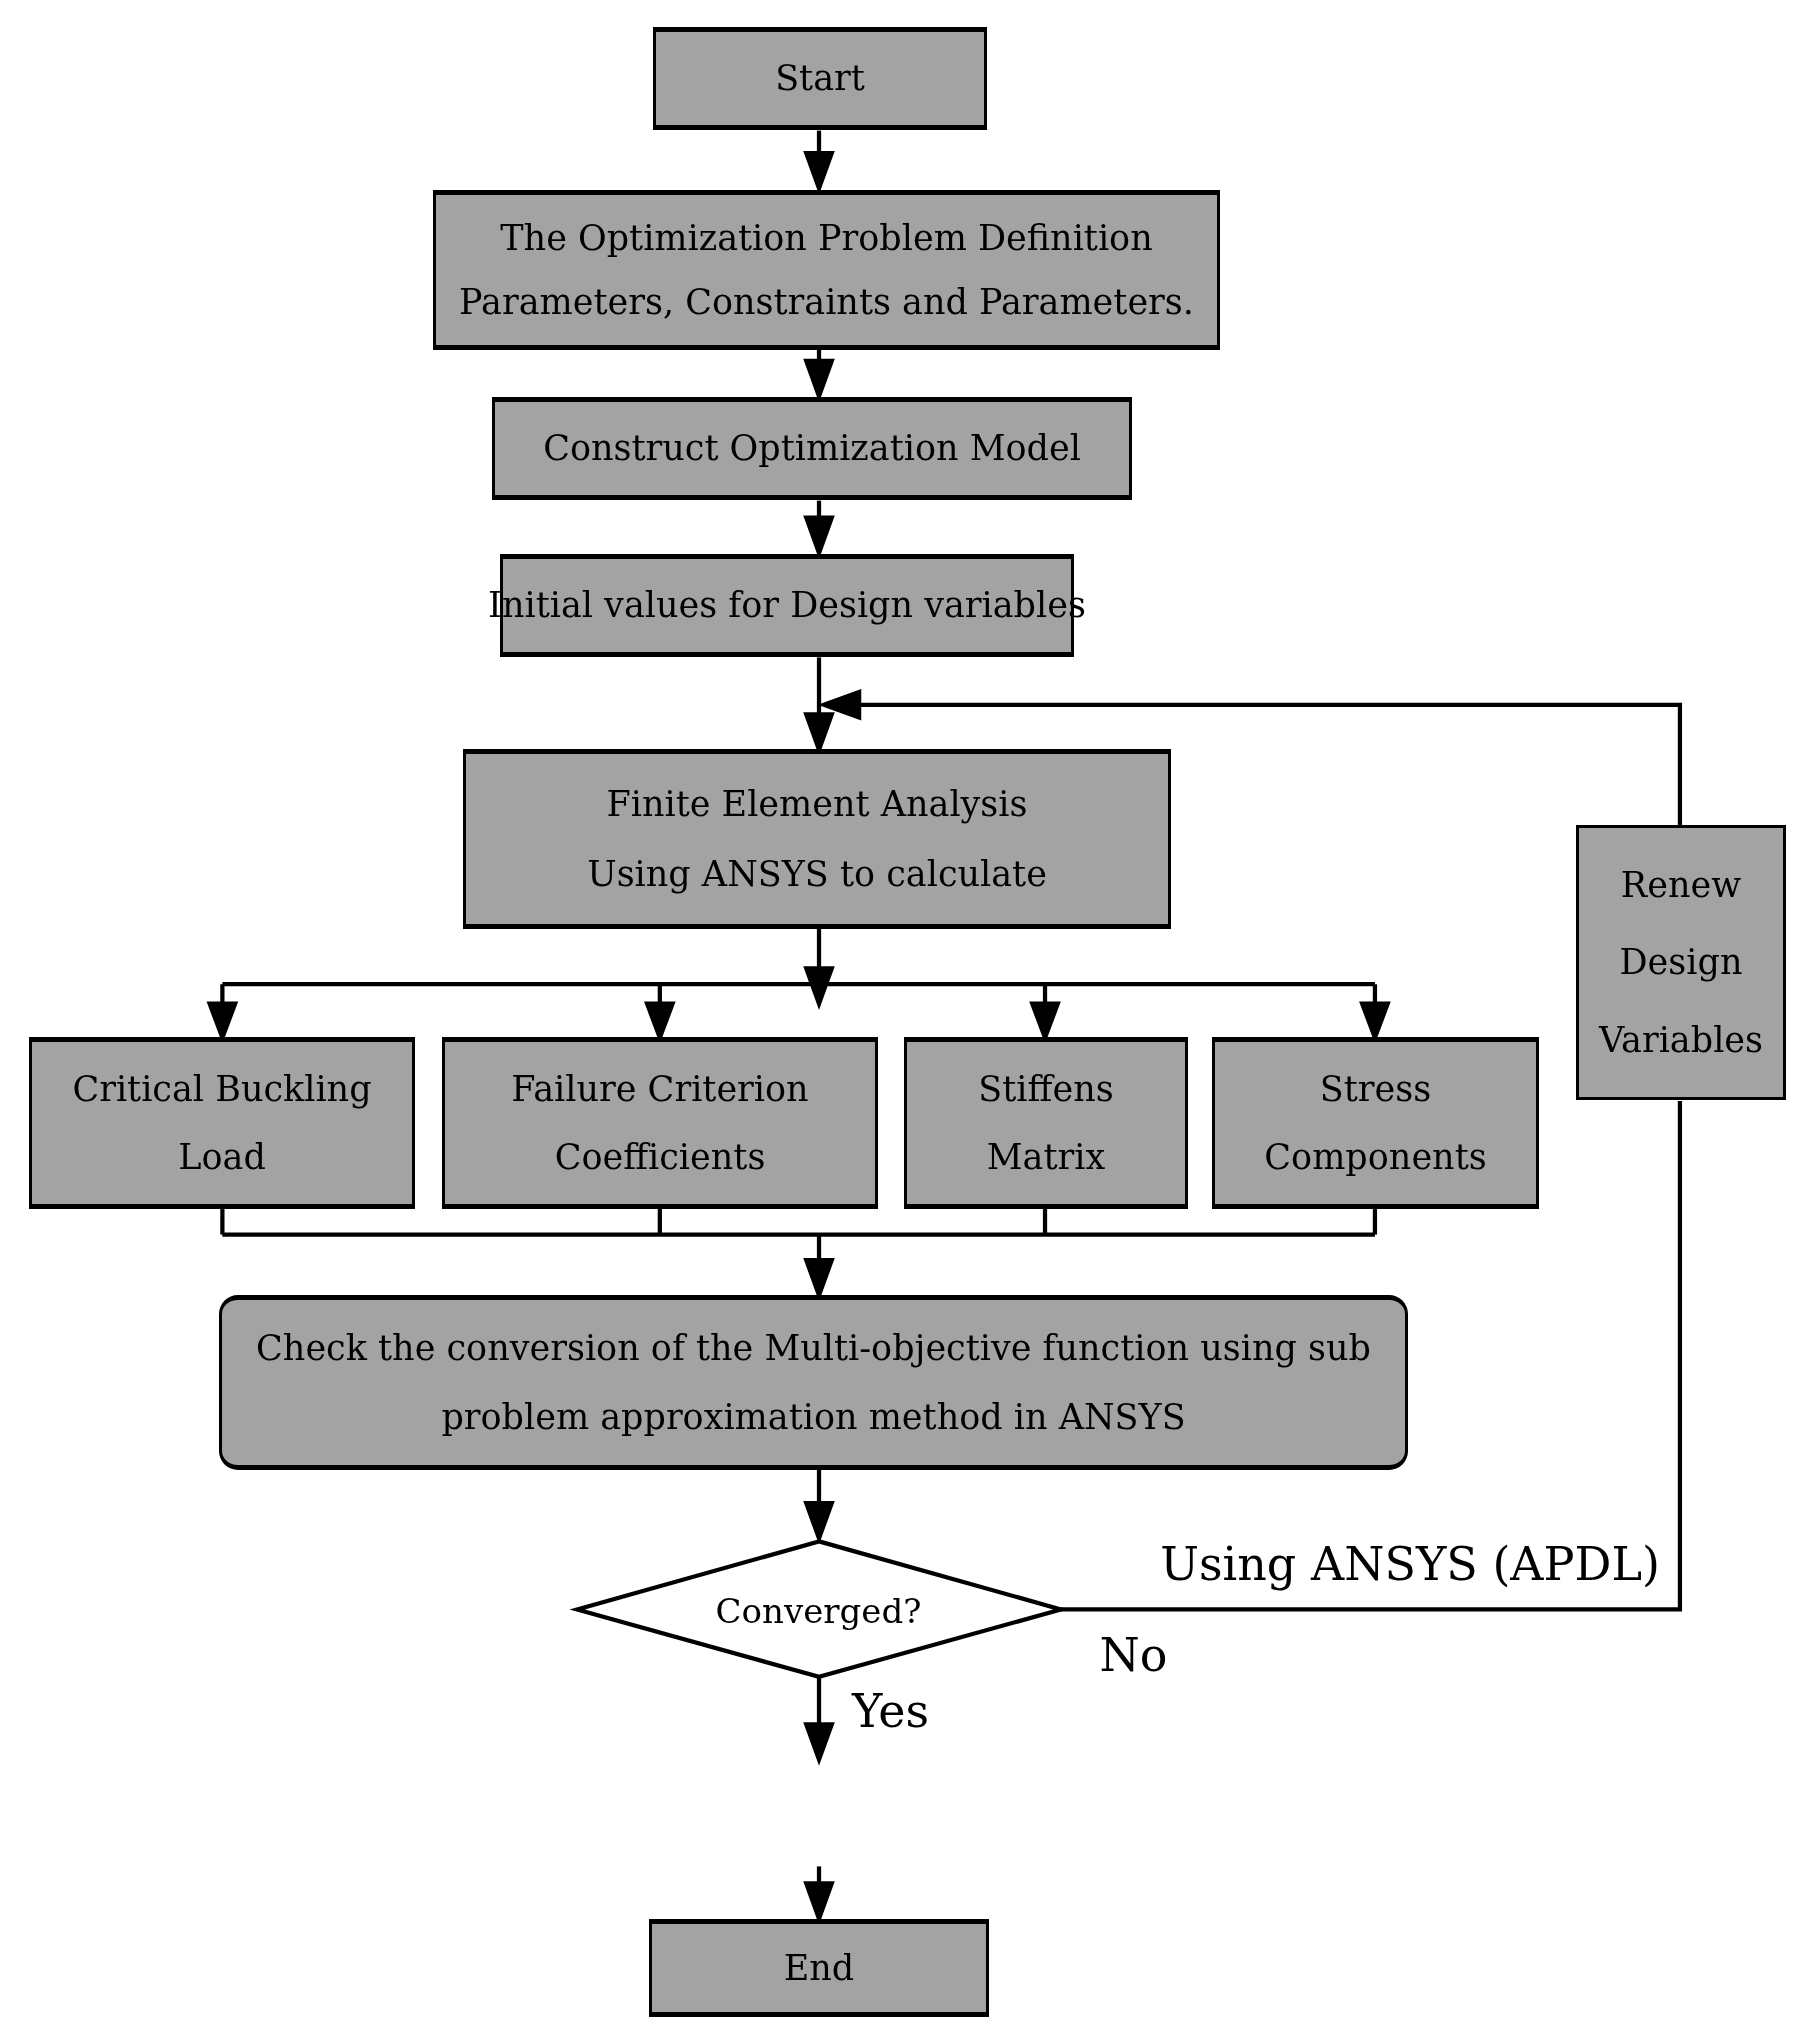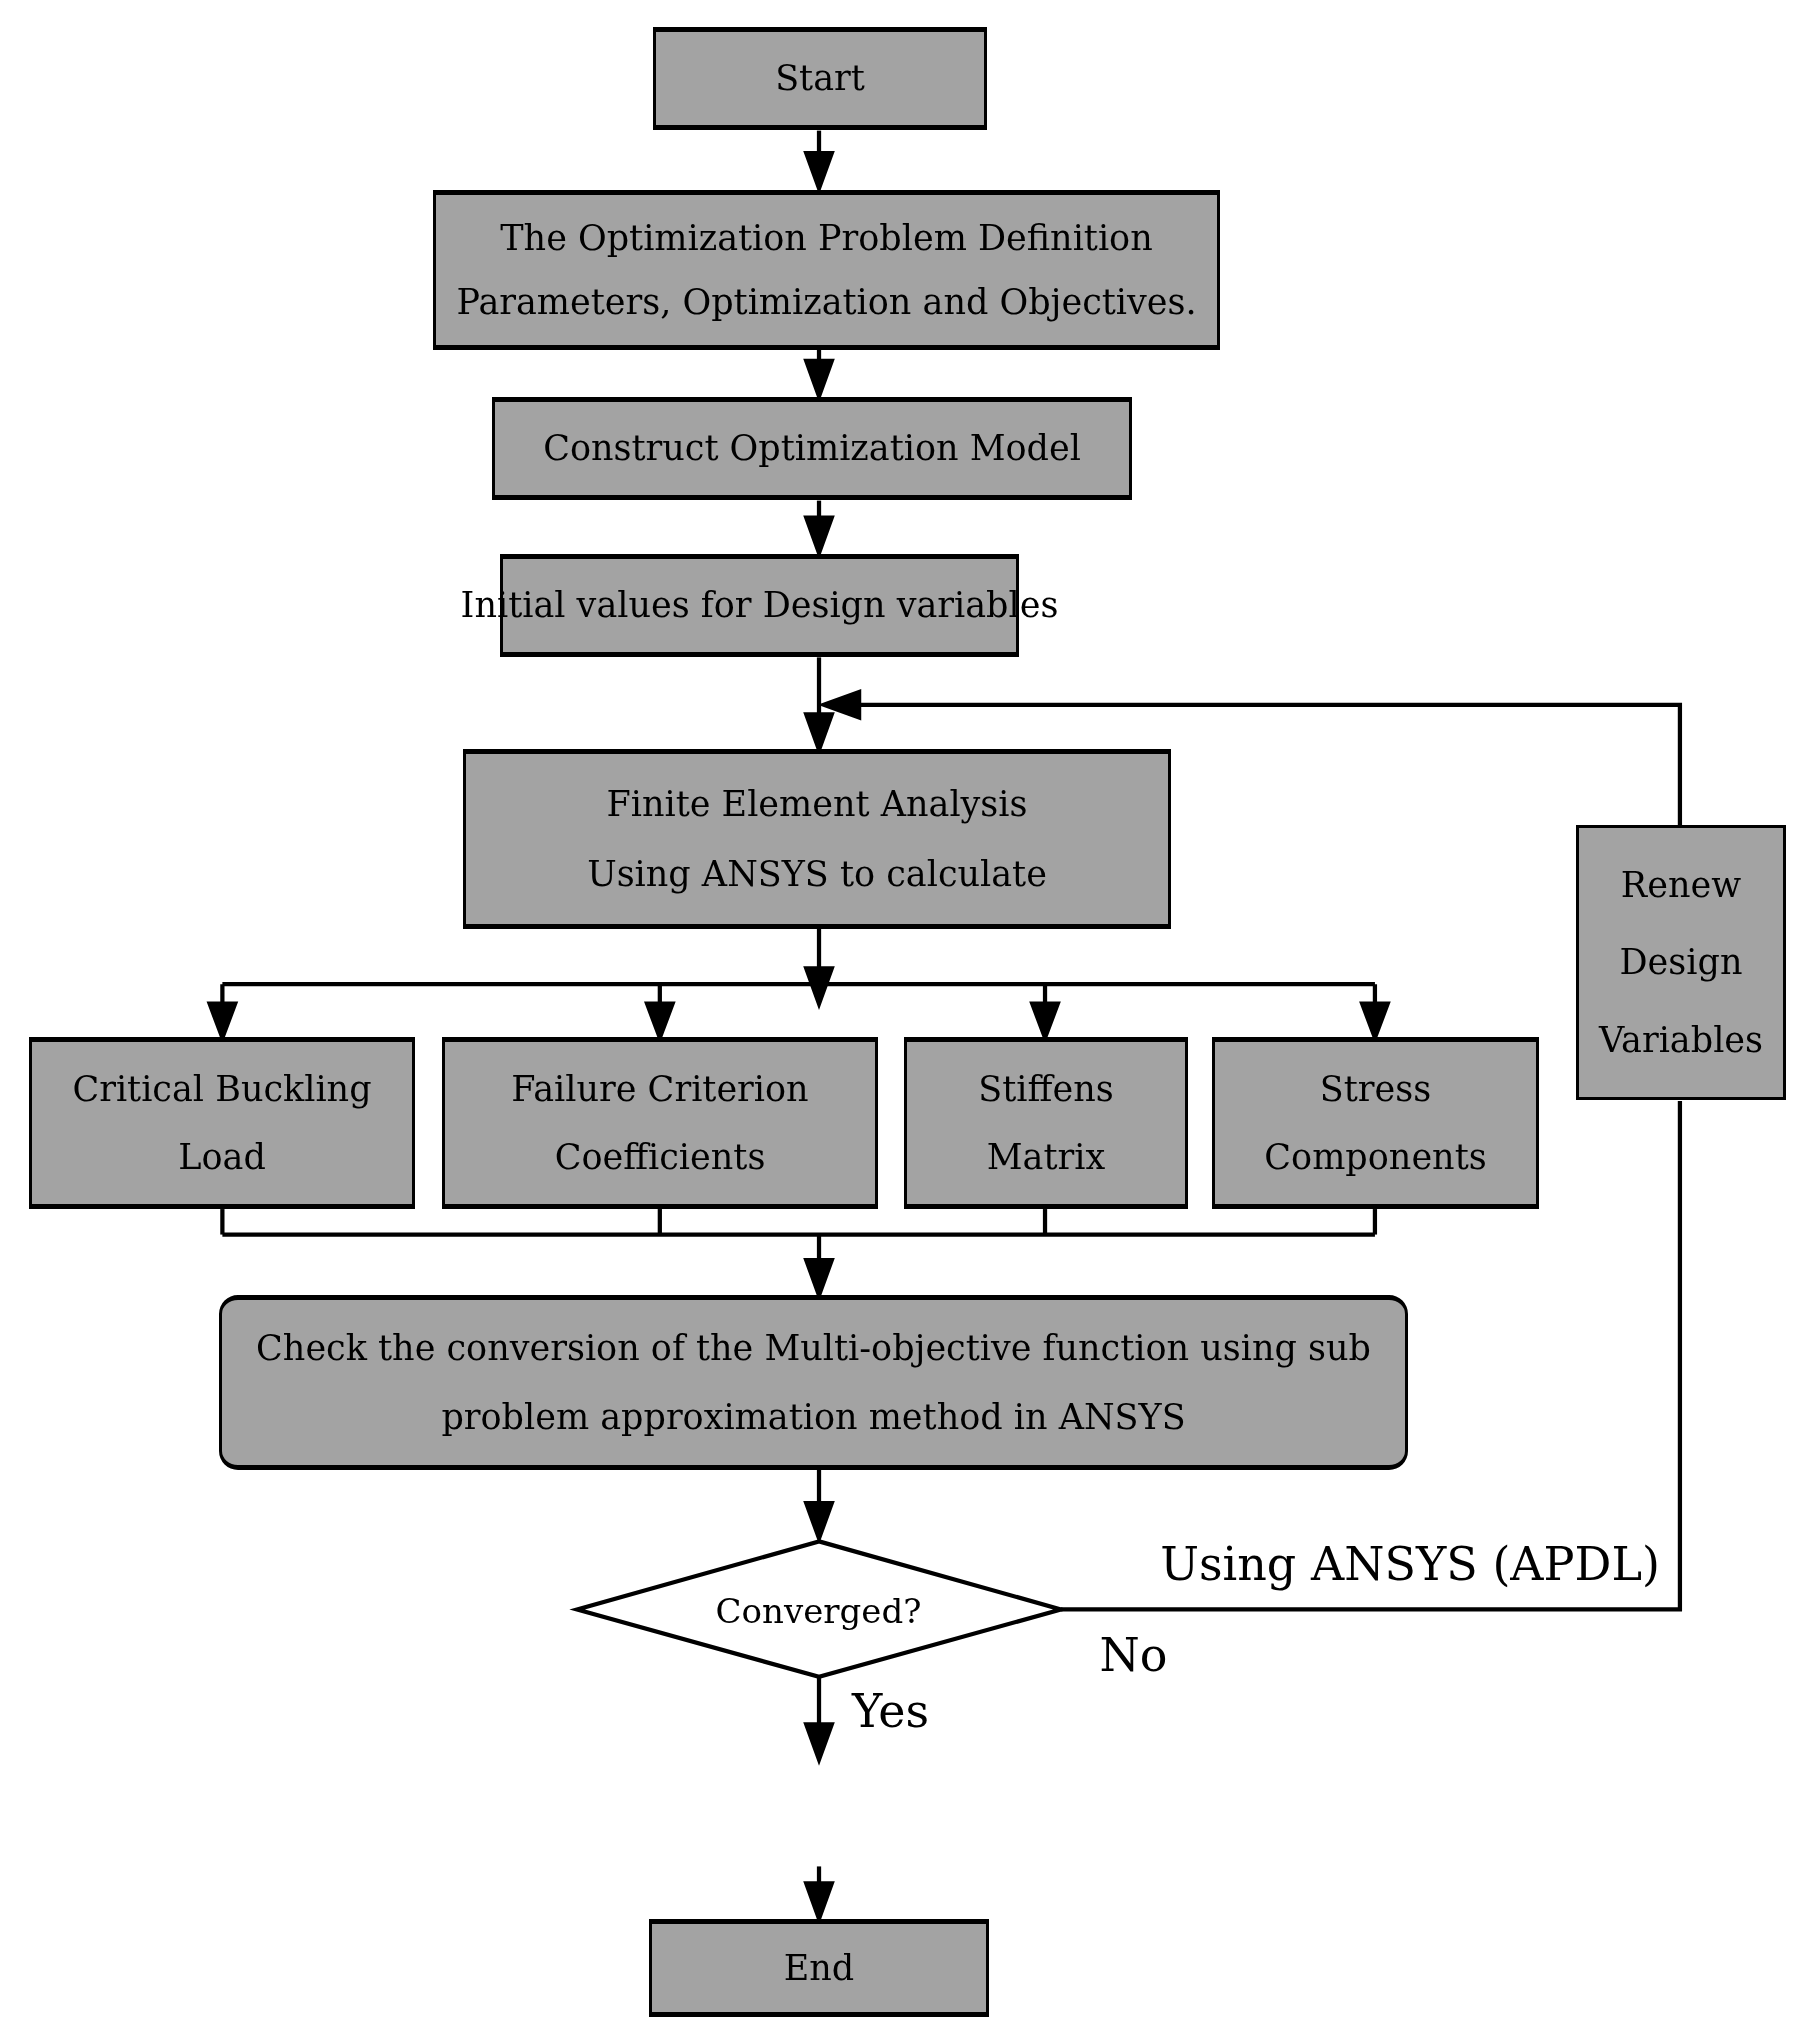--- a/index.html
+++ b/index.html
@@ -121,28 +121,28 @@
       <polygon points="1327,3100 1369,3100 1348,3158"></polygon>
     </g>
   </svg>
 
   <div class="node" style="left:653px; top:27px; width:334px; height:103px;">
     <span class="line">Start</span>
   </div>
 
   <div class="node" style="left:433px; top:190px; width:787px; height:160px;">
     <span class="line">The Optimization Problem Definition</span>
-    <span class="line">Parameters, Optimization and Objectives.</span>
+    <span class="line">Parameters, Constraints and Parameters.</span>
   </div>
 
   <div class="node" style="left:492px; top:397px; width:640px; height:103px;">
     <span class="line">Construct Optimization Model</span>
   </div>
 
-  <div class="node" style="left:500px; top:554px; width:519px; height:103px;">
+  <div class="node" style="left:500px; top:554px; width:574px; height:103px;">
     <span class="line">Initial values for Design variables</span>
   </div>
 
   <div class="node" style="left:29px; top:1037px; width:386px; height:172px;">
     <span class="line">Critical Buckling</span>
     <span class="line">Load</span>
   </div>
 
   <div class="node" style="left:463px; top:749px; width:708px; height:180px;">
     <span class="line">Finite Element Analysis</span>

